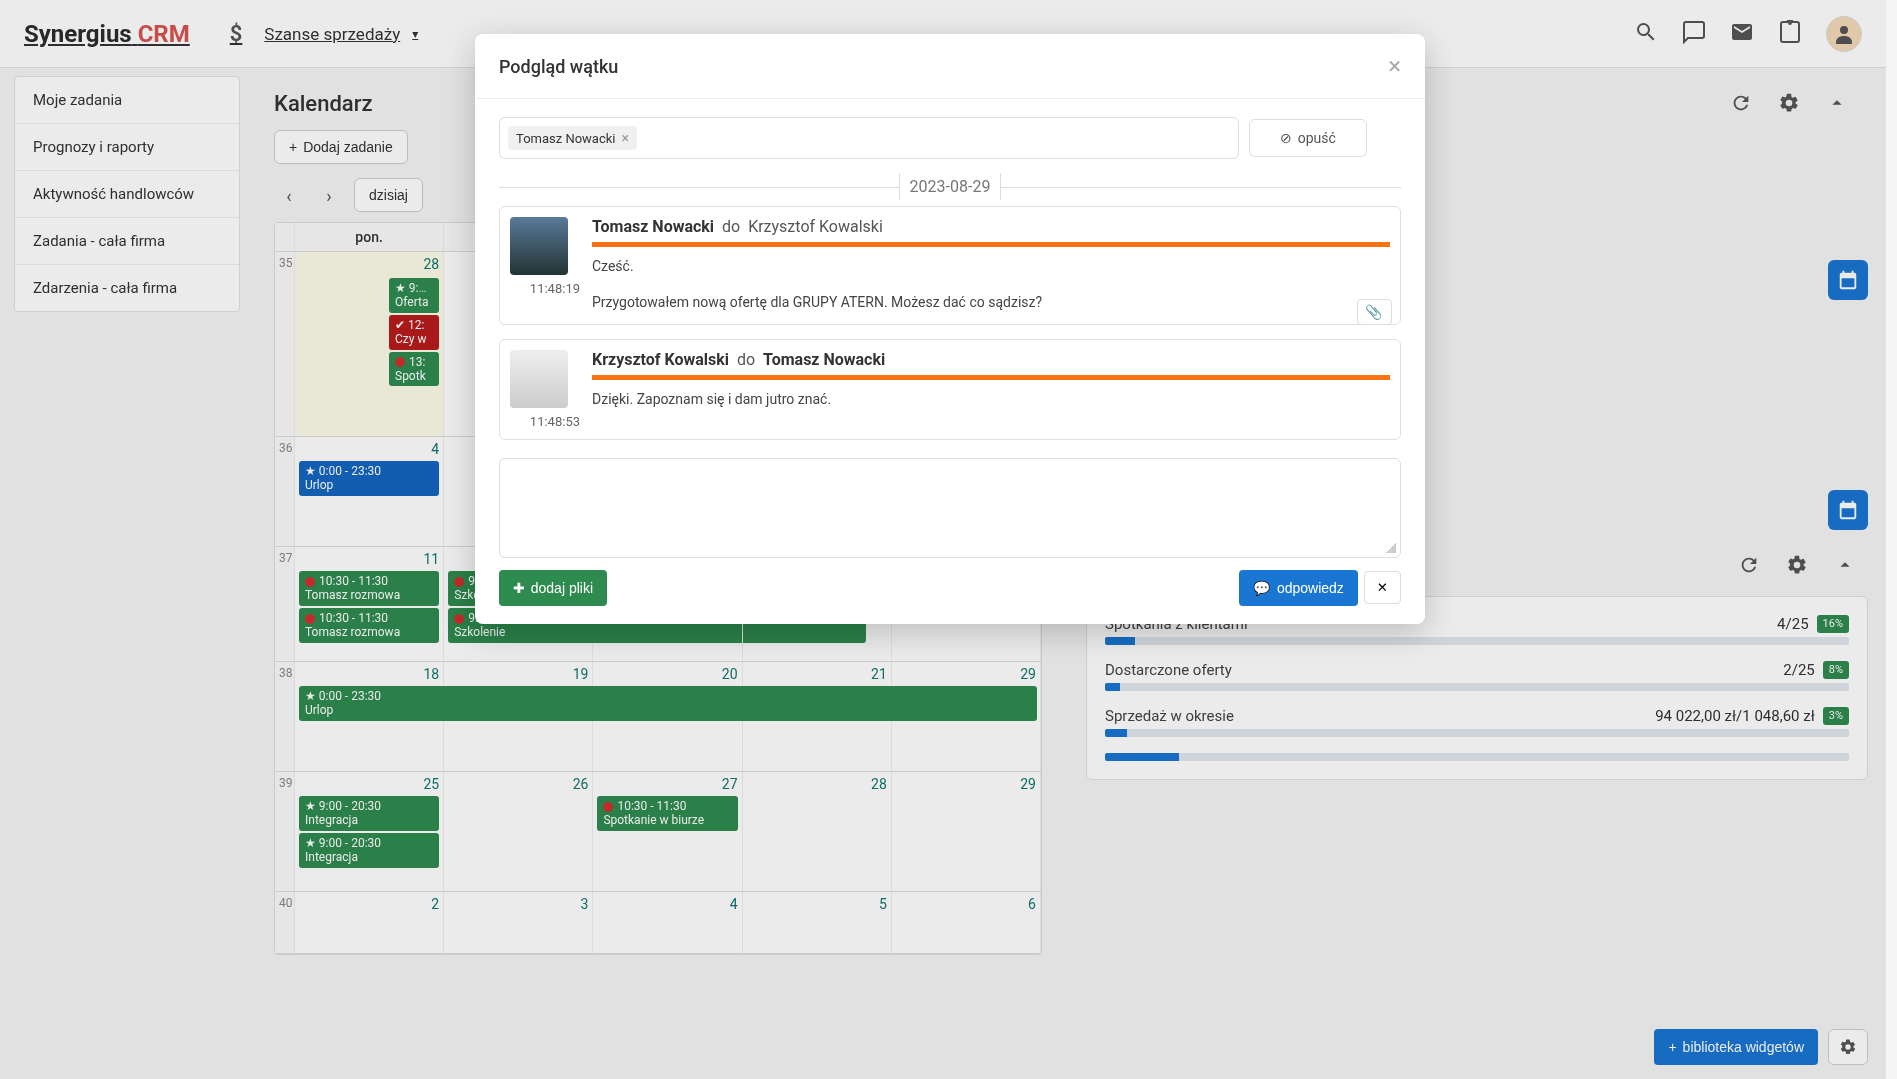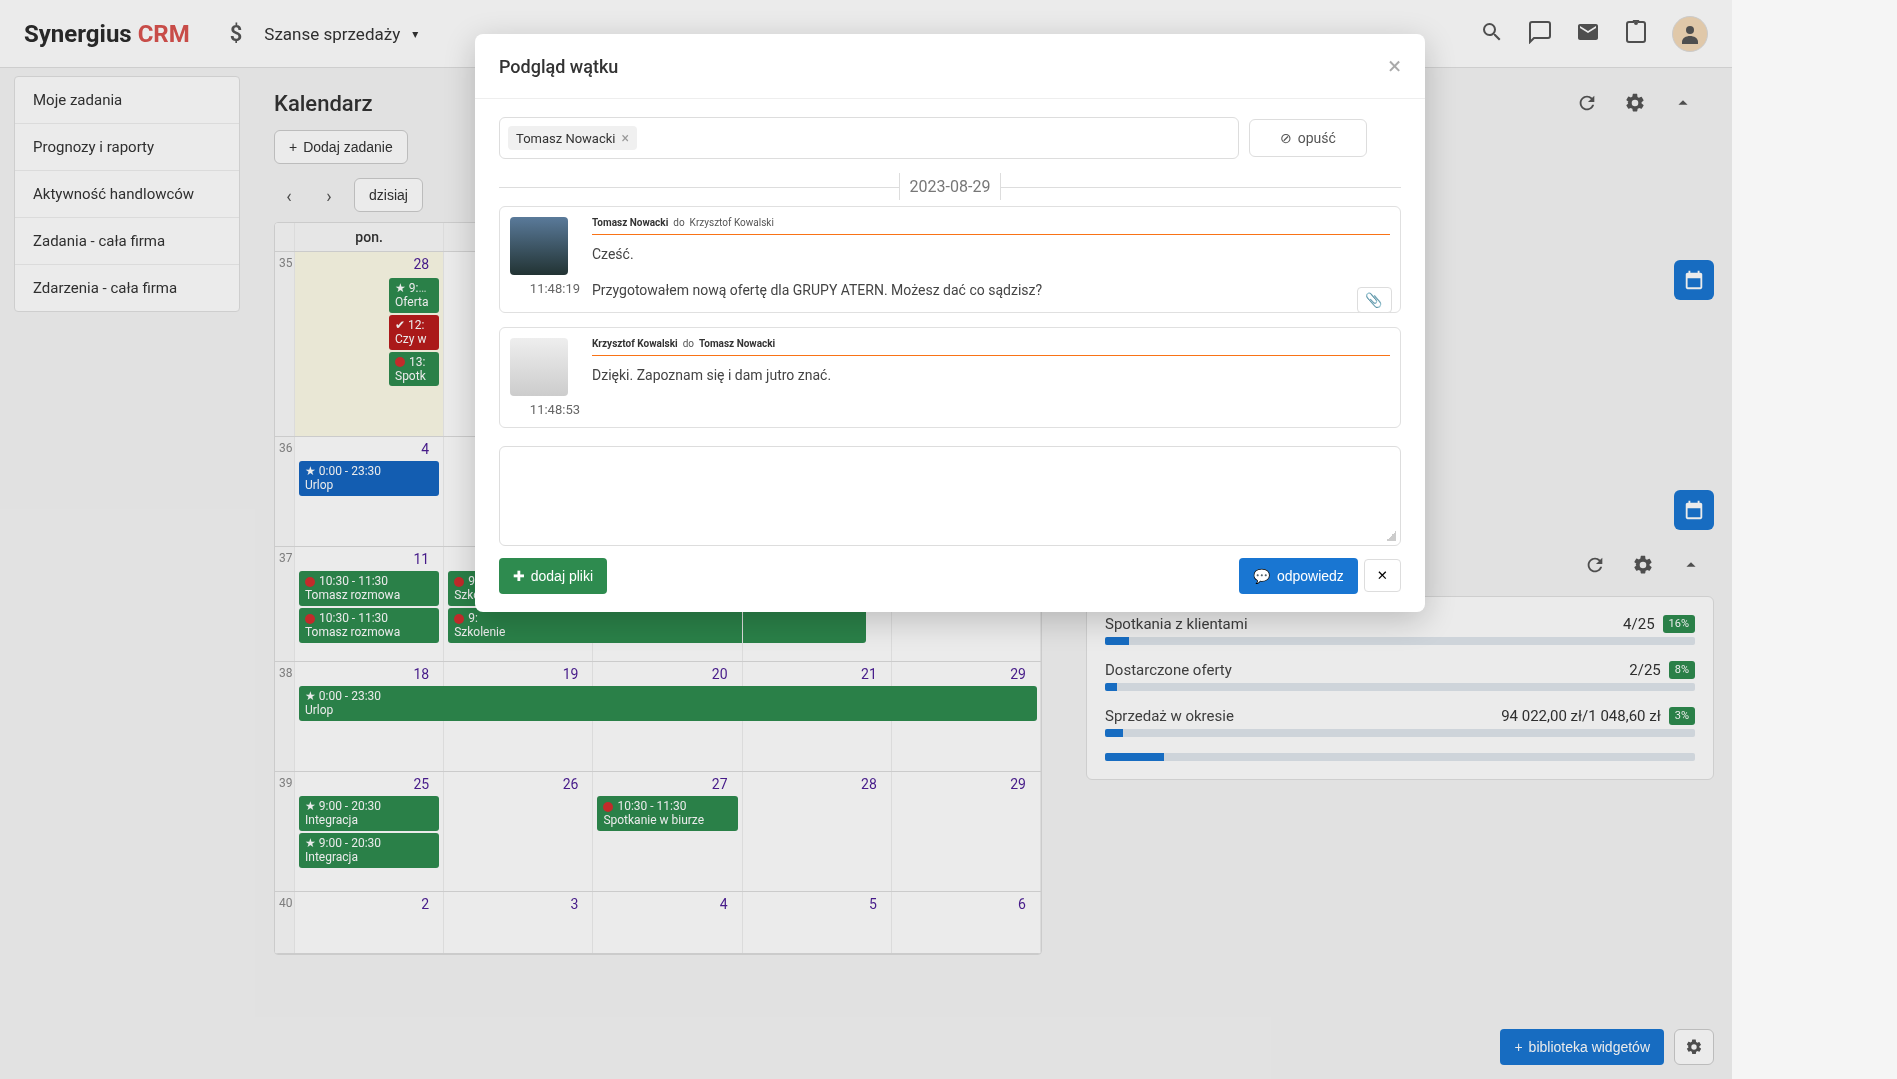--- a/index.html
+++ b/index.html
@@ -1,17 +1,17 @@
 <!DOCTYPE html>
 <html><head>
 <meta charset="utf-8">
 <style>
 * { box-sizing: border-box; margin: 0; padding: 0; }
 body { font-family: -apple-system, BlinkMacSystemFont, "Segoe UI", Roboto, sans-serif; background: #f5f5f5; color: #333; font-size: 14px; overflow: hidden; }
-.app { width: 1732px; height: 1079px; position: relative; transform-origin: top left; }
+.app { width: 1886px; height: 1079px; position: relative; transform-origin: top left; text-decoration: underline; }
 
 
 .topbar { height: 68px; background: #fff; display: flex; align-items: center; padding: 0 24px; border-bottom: 1px solid #e0e0e0; }
 .logo { font-size: 24px; font-weight: 700; color: #2c2c2c; margin-right: 40px; }
 .logo .crm { color: #d9534f; }
 .topnav { display: flex; align-items: center; gap: 12px; color: #333; }
 .dollar { font-size: 22px; font-weight: 600; color: #555; margin-right: 10px; }
 .topnav-item { font-size: 17px; }
 .chev { font-size: 12px; }
 .topbar-right { margin-left: auto; display: flex; align-items: center; gap: 24px; }
@@ -34,21 +34,21 @@
 .cal-toolbar { display: flex; align-items: center; gap: 10px; padding: 0 14px 10px; }
 .arrow { width: 30px; height: 30px; display: inline-flex; align-items: center; justify-content: center; font-size: 18px; color: #555; cursor: pointer; }
 
 
 .calendar { border: 1px solid #ddd; border-radius: 4px; overflow: hidden; background: #fff; margin: 0 14px; }
 .cal-head { display: grid; grid-template-columns: 20px repeat(5, 1fr); background: #fafafa; border-bottom: 1px solid #ddd; }
 .cal-head-cell { padding: 6px; text-align: center; font-weight: 500; font-size: 14px; border-right: 1px solid #eee; }
 .cal-row { display: grid; grid-template-columns: 20px repeat(5, 1fr); min-height: 95px; border-bottom: 1px solid #ddd; position: relative; }
 .weeknum { font-size: 12px; color: #888; padding: 4px; border-right: 1px solid #eee; background: #fafafa; }
 .cell { border-right: 1px solid #eee; position: relative; padding: 2px; }
-.daynum { position: absolute; top: 4px; right: 14px; font-size: 14px; color: #4c1d95; }
+.daynum { position: absolute; top: 4px; right: 4px; font-size: 14px; color: #0f766e; }
 .event { font-size: 12px; color: #fff; padding: 3px 6px; border-radius: 3px; margin: 2px; line-height: 1.2; overflow: hidden; white-space: nowrap; }
 .event.green { background: #2e8b4f; }
 .event.blue { background: #b91c1c; }
 .event.blue-dark { background: #1565c0; }
 .event .icon-dot { display: inline-block; width: 10px; height: 10px; border-radius: 50%; background: #fff; margin-right: 4px; vertical-align: middle; }
 .event .icon-red { background: #d32f2f; }
 
 
 .right-col { position: absolute; left: 1086px; top: 548px; right: 18px; }
 .widget { background: #fff; border: 1px solid #e0e0e0; border-radius: 6px; padding: 18px; margin-bottom: 16px; }
@@ -77,21 +77,21 @@
 .chip .x { color: #999; cursor: pointer; font-size: 14px; }
 .opusc { border: 1px solid #ddd; border-radius: 6px; padding: 10px 30px; font-size: 14px; color: #555; cursor: pointer; display: inline-flex; align-items: center; gap: 6px; margin-left: 10px; }
 .date-divider { text-align: center; margin: 18px 0 10px; position: relative; }
 .date-divider::before { content: ""; position: absolute; left: 0; right: 0; top: 50%; height: 1px; background: #ddd; }
 .date-divider span { background: #fff; padding: 4px 10px; position: relative; color: #777; font-size: 16px; border-left: 1px solid #ddd; border-right: 1px solid #ddd; }
 .msg { display: flex; gap: 12px; border: 1px solid #e0e0e0; border-radius: 6px; padding: 10px; margin-bottom: 14px; position: relative; }
 .msg-avatar { width: 58px; height: 58px; background: #bcd; border-radius: 4px; flex-shrink: 0; }
 .msg-left { width: 70px; text-align: right; }
 .msg-time { font-size: 13px; color: #666; margin-top: 6px; }
 .msg-body { flex: 1; }
-.msg-head { font-size: 10px; color: #555; padding-bottom: 6px; border-bottom: 1px solid #f97316; margin-bottom: 8px; }
+.msg-head { font-size: 16px; color: #555; padding-bottom: 6px; border-bottom: 5px solid #f97316; margin-bottom: 8px; }
 .msg-head b { color: #333; }
 .msg-text { font-size: 14px; color: #444; line-height: 1.6; }
 .attach-icon { position: absolute; bottom: -1px; right: 8px; border: 1px solid #ddd; padding: 4px 8px; border-radius: 4px; background: #fff; color: #777; font-size: 14px; }
 .compose { border: 1px solid #ddd; border-radius: 6px; min-height: 100px; margin: 18px 0 12px; position: relative; }
 .compose::after { content: ""; position: absolute; right: 4px; bottom: 4px; width: 10px; height: 10px; background: linear-gradient(135deg, transparent 50%, #ccc 50%); }
 .modal-actions { display: flex; align-items: center; }
 .btn-green { background: #2e8b4f; color: #fff; border: none; border-radius: 4px; padding: 10px 14px; font-size: 14px; cursor: pointer; display: inline-flex; align-items: center; gap: 6px; }
 .btn-bluef { background: #1976d2; color: #fff; border: none; border-radius: 4px; padding: 10px 14px; font-size: 14px; cursor: pointer; display: inline-flex; align-items: center; gap: 6px; }
 .btn-x { border: 1px solid #ddd; background: #fff; padding: 8px 12px; border-radius: 4px; cursor: pointer; margin-left: 6px; }
 .spacer { flex: 1; }

